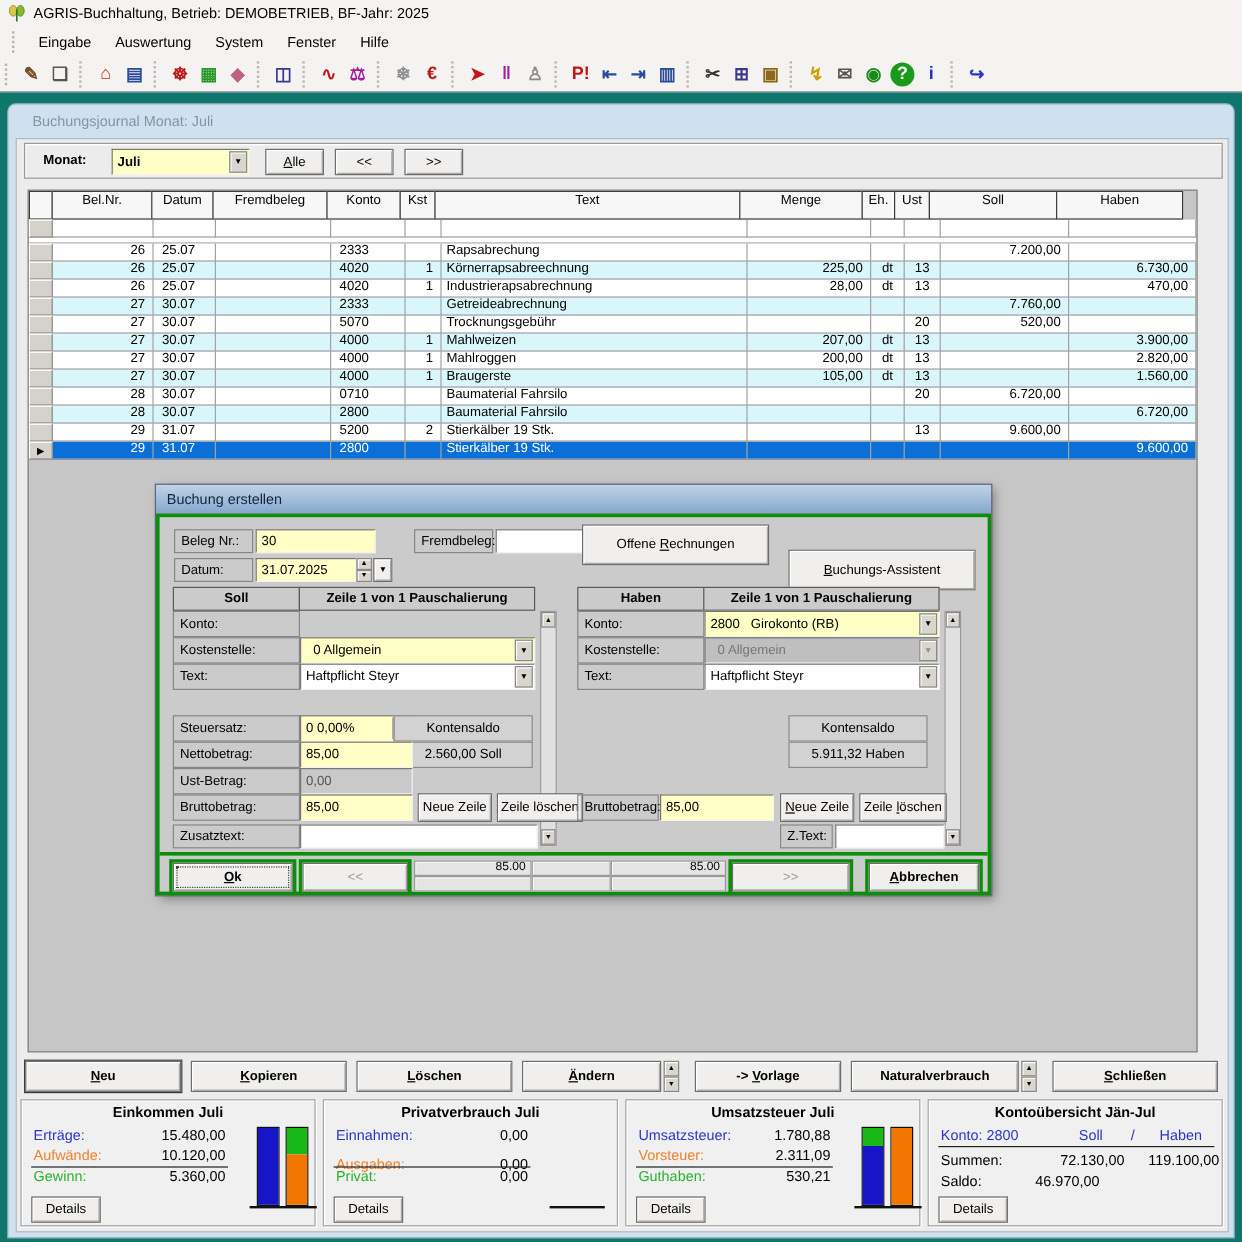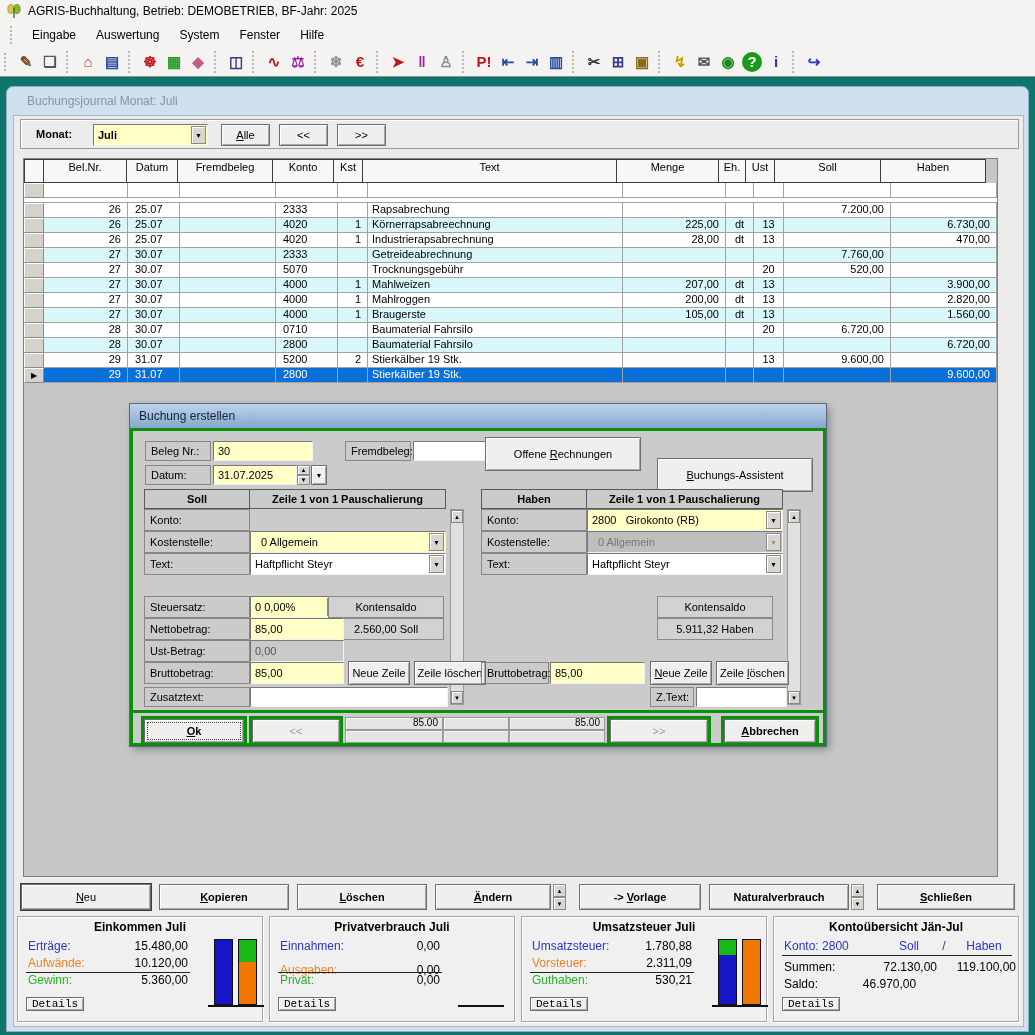--- a/index.html
+++ b/index.html
@@ -79,21 +79,21 @@
 
   
   #actions { left:0; top:768px; width:1011px; height:26px; }
   .act { position:absolute; top:0; height:26px; }
   #panels { left:0; top:800px; width:1011px; height:106px; }
   .panel { position:absolute; top:0; width:246px; height:106px; background:#f0f0f0; border:1px solid #a6a6a6; box-shadow:inset 1px 1px 0 #fff, 1px 1px 0 #fff; }
   .ptitle { text-align:center; font-weight:bold; font-size:12px; margin-top:3px; }
   .prow { position:absolute; left:10px; width:160px; height:17px; font-size:12px; display:flex; justify-content:space-between; }
   .lb-blue{color:#2a35c8}.lb-orange{color:#f08228}.lb-green{color:#28b428}
   .sumline { position:absolute; left:8px; width:164px; border-bottom:1px solid #222; }
-  .details { position:absolute; left:8px; top:80px; width:58px; height:14px;font-family:Liberation Mono, monospace; }
+  .details { position:absolute; left:8px; top:80px; width:58px; height:22px; }
   .bar { position:absolute; width:19px; display:flex; flex-direction:column; }
   .baseline { position:absolute; height:2px; background:#111; }
   .p4h { position:absolute; left:10px; top:22px; width:230px; display:flex; font-size:12px; color:#2a35c8; }
   .p4r { position:absolute; left:10px; width:232px; display:flex; font-size:12px; }
 </style>
 </head>
 <body>
 
 <div id="titlebar" class="abs">
   <svg width="16" height="16">
@@ -378,21 +378,21 @@
               <div class="gc c8 a-c"></div>
               <div class="gc c9 a-c"></div>
               <div class="gc c10 a-r"></div>
               <div class="gc c11 a-r">9.600,00</div>
             </div>
           </div>
       </div>
 
       <div id="actions" class="abs">
           <div class="btn act default" style="left: 7px; width: 130px;">
-            <span style="font-weight: normal;"><u>N</u>eu</span>
+            <span style="font-weight: bold;"><u>N</u>eu</span>
           </div>
           <div class="btn act" style="left: 145px; width: 130px;">
             <span style="font-weight: bold;"><u>K</u>opieren</span>
           </div>
           <div class="btn act" style="left: 283px; width: 130px;">
             <span style="font-weight: bold;"><u>L</u>öschen</span>
           </div>
           <div class="btn act" style="left: 421px; width: 116px;">
             <span style="font-weight: bold;"><u>Ä</u>ndern</span>
           </div>

